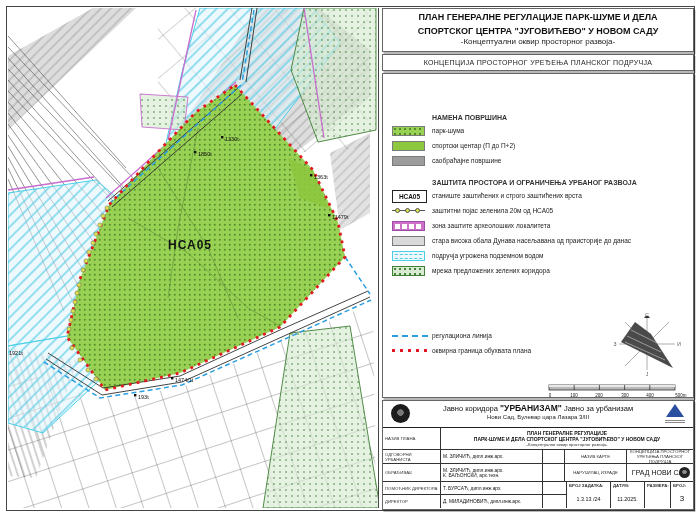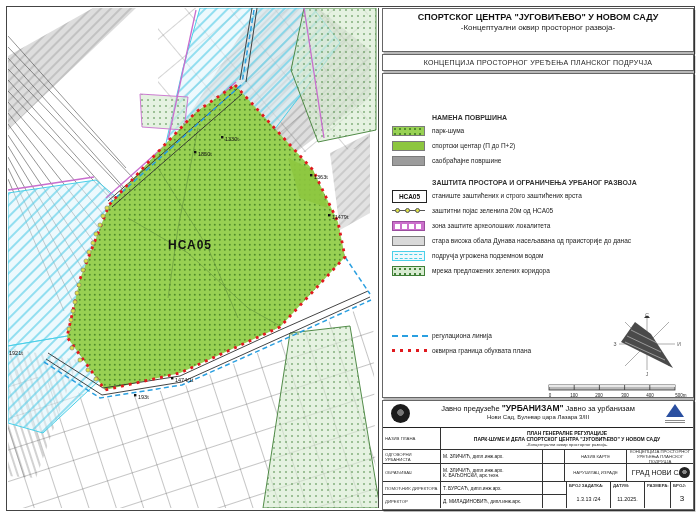--- a/index.html
+++ b/index.html
@@ -205,20 +205,21 @@
     <text x="1" y="347" font-size="5.5" fill="#111">1921t</text>
     <rect x="163" y="369" width="2.4" height="2.4" fill="#111"></rect>
     <text x="167" y="374" font-size="5.5" fill="#111">1474/1t</text>
     <rect x="126" y="386" width="2.4" height="2.4" fill="#111"></rect>
     <text x="130" y="391" font-size="5.5" fill="#111">193t</text>
   </g>
 </svg>
 </div>
 
 <div class="panelbox" id="titlebox">
+  <div class="t1">ПЛАН ГЕНЕРАЛНЕ РЕГУЛАЦИЈЕ ПАРК-ШУМЕ И ДЕЛА</div>
   <div class="t1">СПОРТСКОГ ЦЕНТРА "ЈУГОВИЋЕВО" У НОВОМ САДУ</div>
   <div class="t3">-Концептуални оквир просторног развоја-</div>
 </div>
 <div class="panelbox" id="maptitlebox">
   <div class="mt">КОНЦЕПЦИЈА ПРОСТОРНОГ УРЕЂЕЊА ПЛАНСКОГ ПОДРУЧЈА</div>
 </div>
 
 <div class="panelbox" id="legendbox">
   <div class="lg-head" style="left:49px;top:40px;">НАМЕНА ПОВРШИНА</div>
 
@@ -322,21 +323,21 @@
       <text x="103" y="14">400</text>
       <text x="134" y="14">500m</text>
     </g>
   </svg>
 </div>
 
 <div class="panelbox" id="tblock">
   <div class="tb-head">
     <div class="logo-urb"></div>
     <div class="tb-co">
-      <span>Јавно предузеће</span>
+      <span>Јавно коридора</span>
       <b>"УРБАНИЗАМ"</b>
       <span>Јавно за урбанизам</span>
     </div>
     <div class="tb-addr">Нови Сад, Булевар цара Лазара 3/III</div>
     <div class="logo-kom"></div>
     <div class="logo-kom-lines"></div>
   </div>
 
   <div class="trow" style="height:22px;">
     <div class="tc lab" style="width:58px;">НАЗИВ ПЛАНА</div>

